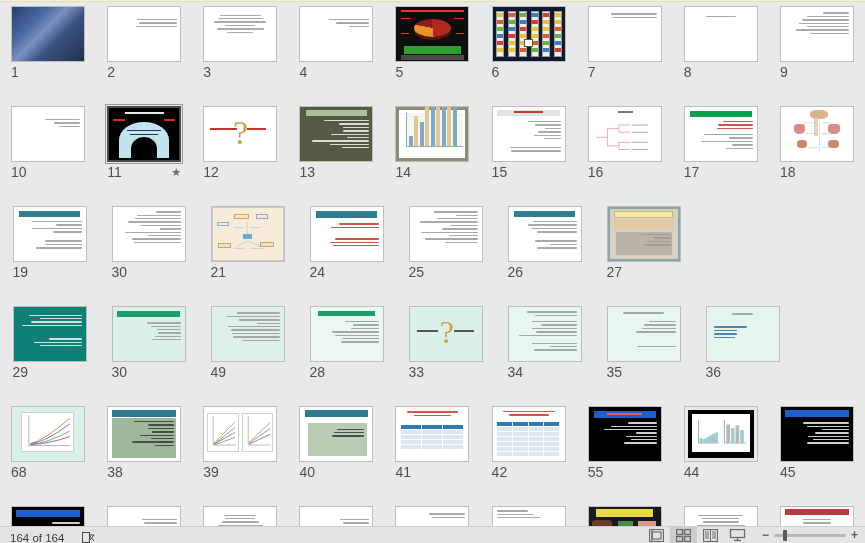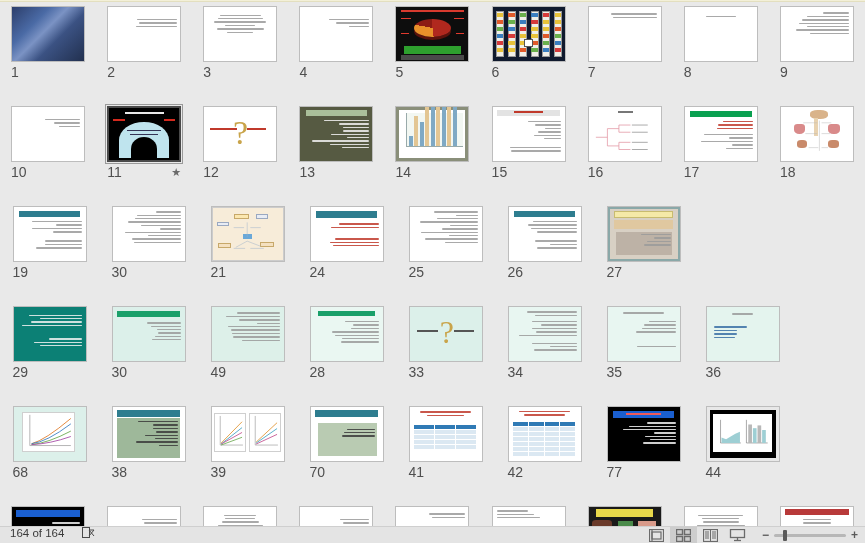--- a/index.html
+++ b/index.html
@@ -88,21 +88,21 @@
 
   
   #statusbar {
     position: absolute; left: 0; bottom: 0; width: 865px; height: 17px;
     background: #e4e4e4;
     border-top: 1px solid #cfcfcf;
     display: flex; align-items: center;
     font-size: 11.5px; color: #3a3a3a;
   }
   .sb-left { display: flex; align-items: center; gap: 10px; padding-left: 6px; }
-  .sb-item { display: flex; align-items: flex-start; height: 17px; padding: 0 4px; white-space: nowrap; }
+  .sb-item { display: flex; align-items: flex-end; height: 17px; padding: 0 4px; white-space: nowrap; }
   .sb-right { margin-left: auto; display: flex; align-items: center; height: 17px; }
   .viewbtn {
     width: 27px; height: 17px;
     display: flex; align-items: center; justify-content: center;
     cursor: default;
   }
   .viewbtn.active { background: #cdcdcd; }
   .zoomwrap { display: flex; align-items: center; gap: 4px; padding: 0 6px 0 10px; }
   .zminus, .zplus { font-size: 12px; color: #5a5a5a; width: 9px; text-align: center; font-weight: bold;}
   .ztrack { width: 72px; height: 3px; background: #b7b7b7; position: relative; border-radius: 2px; }
@@ -899,21 +899,21 @@
         <div class="t" style="left:10%;top:30%;width:82%;height:60%;background:#b9cbb2"></div>
         <div class="lines" style="top:40%;left:13%;right:11%">
                   <div class="ln dark r" style="width:49.606167772108165%"></div>
                   <div class="ln dark r" style="width:55.79978015528468%"></div>
                   <div class="ln dark r" style="width:58.79207829751067%"></div>
                 </div>
       </div>
             </div>
           </div>
           <div class="meta">
-            <span class="snum">70</span>
+            <span class="snum">40</span>
           </div>
         </div>
         <div class="cell">
           <div class="thumb-wrap">
             <div class="thumb">
               <div style="background:#fff;position:absolute;inset:0">
         <div class="lines" style="top:8%;">
                   <div class="ln red c" style="width:78%"></div>
                   <div class="ln red c" style="width:58%"></div>
                 </div>
@@ -1022,21 +1022,21 @@
                   <div class="ln white r" style="width:81.60270628461149%"></div>
                   <div class="ln white r" style="width:33.14441718796479%"></div>
                   <div class="ln white r" style="width:47.8650137861805%"></div>
                   <div class="ln white r" style="width:39.810230576158574%"></div>
                   <div class="ln white r" style="width:51.100293964729644%"></div>
                 </div>
       </div>
             </div>
           </div>
           <div class="meta">
-            <span class="snum">77</span>
+            <span class="snum">55</span>
           </div>
         </div>
         <div class="cell">
           <div class="thumb-wrap">
             <div class="thumb">
               <div style="background:#000;position:absolute;inset:0;border:3px solid #e8e8e8">
         <div class="t" style="left:6%;top:8%;width:88%;height:80%;background:#fff"></div>
         <svg class="t" style="left:8%;top:12%;width:84%;height:70%" viewBox="0 0 60 34">
           <line x1="6" y1="3" x2="6" y2="28" stroke="#666" stroke-width="0.6"></line>
           <line x1="6" y1="28" x2="28" y2="28" stroke="#666" stroke-width="0.6"></line>
@@ -1048,20 +1048,41 @@
           <rect x="46" y="9" width="4" height="19" fill="#b8b8b8"></rect>
           <rect x="51" y="14" width="4" height="14" fill="#9ecfd4"></rect>
         </svg>
       </div>
             </div>
           </div>
           <div class="meta">
             <span class="snum">44</span>
           </div>
         </div>
+        <div class="cell">
+          <div class="thumb-wrap">
+            <div class="thumb">
+              <div style="background:#000;position:absolute;inset:0">
+        <div class="t band" style="top:6%;left:6%;width:88%;height:13%;background:#1a5fd0"></div>
+        <div class="lines" style="top:28%;">
+                  <div class="ln white r" style="width:71.87364713440547%"></div>
+                  <div class="ln white r" style="width:65.53626365828723%"></div>
+                  <div class="ln white r" style="width:42.895838252361955%"></div>
+                  <div class="ln white r" style="width:53.12238679407119%"></div>
+                  <div class="ln white r" style="width:64.14290644646871%"></div>
+                  <div class="ln white r" style="width:55.55933400842537%"></div>
+                  <div class="ln white r" style="width:65.52384827635296%"></div>
+                </div>
+      </div>
+            </div>
+          </div>
+          <div class="meta">
+            <span class="snum">45</span>
+          </div>
+        </div>
       </div>
       <div class="row">
         <div class="cell">
           <div class="thumb-wrap">
             <div class="thumb">
               <div style="background:#000;position:absolute;inset:0">
         <div class="t band" style="top:5%;left:6%;width:88%;height:14%;background:#1a5fd0"></div>
         <div class="lines" style="top:28%;">
                   <div class="ln white r" style="width:43.590703564153955%"></div>
                   <div class="ln white r" style="width:65.54594539394748%"></div>

